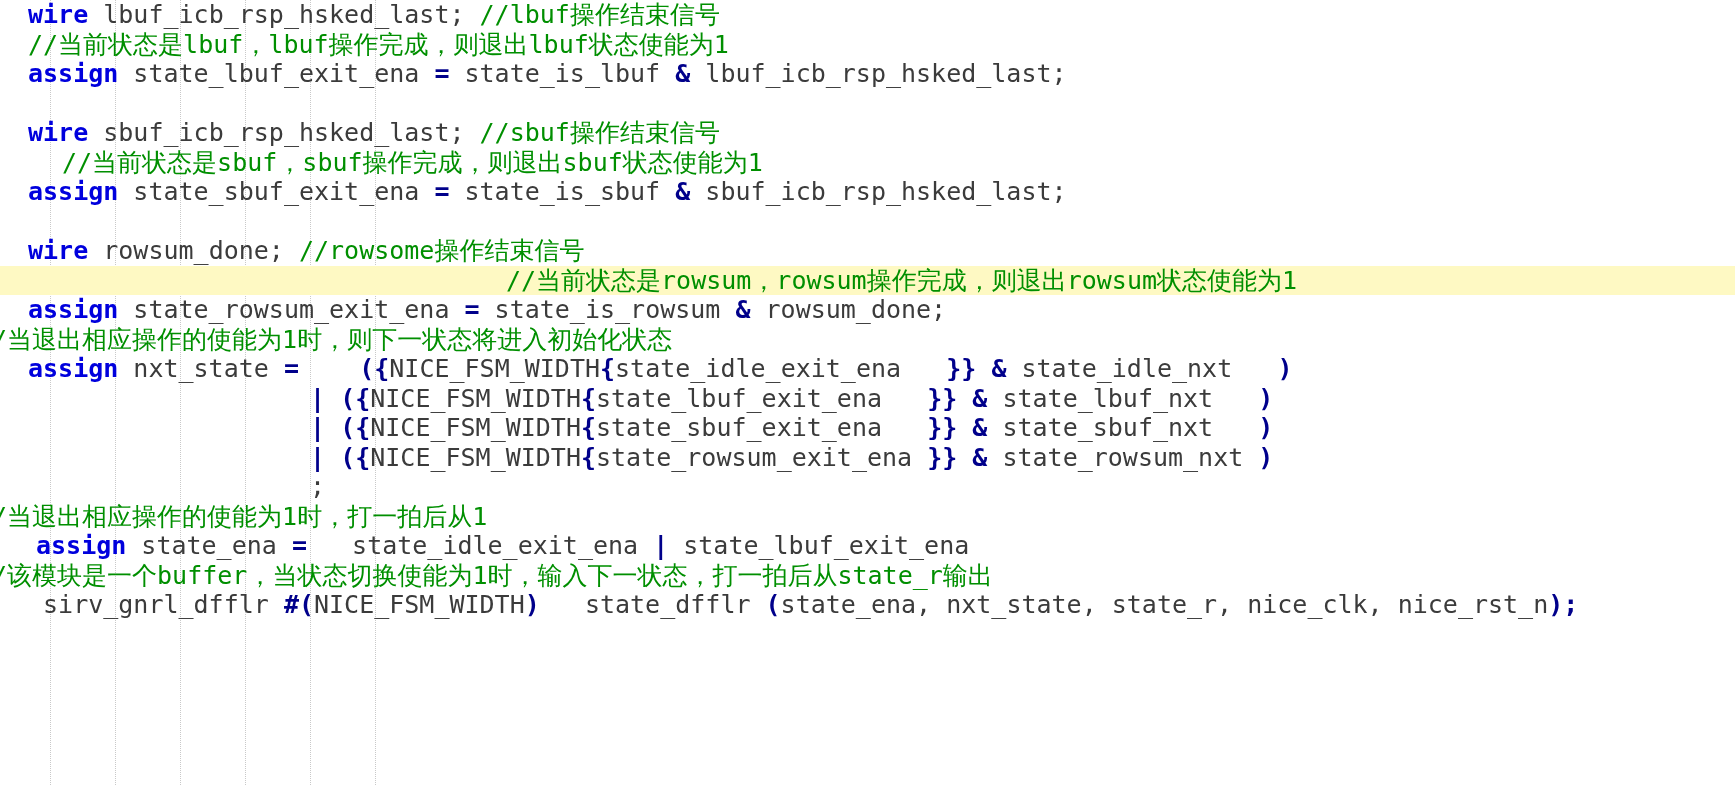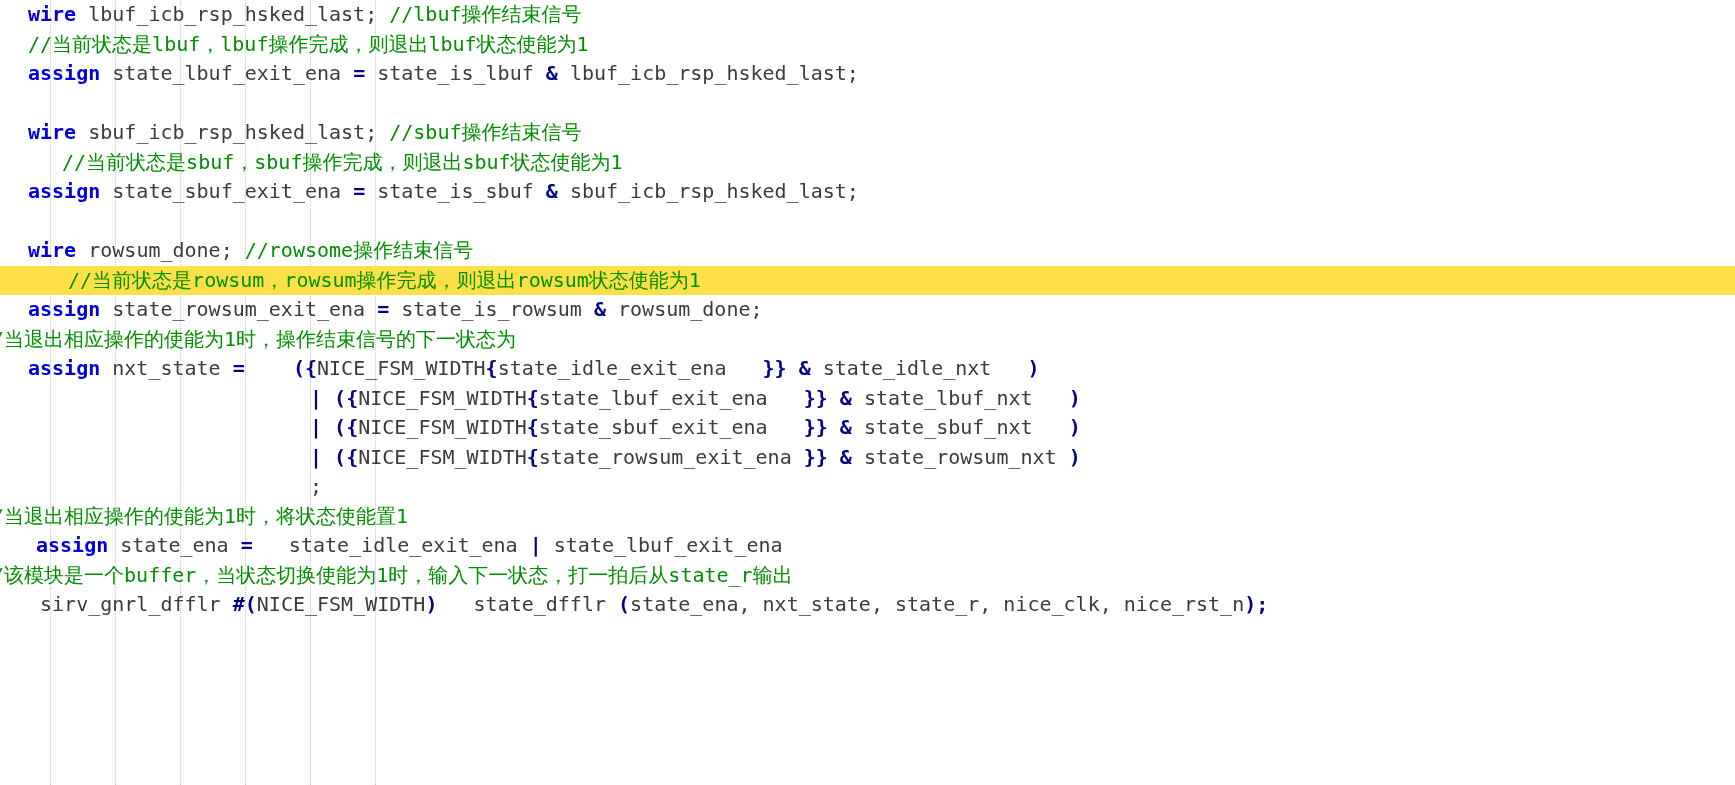--- a/index.html
+++ b/index.html
@@ -44,28 +44,29 @@
     top: 0;
     width: 1735px;
     z-index: 2;
   }
 
   .line {
     position: relative;
     height: 29.5px;
     line-height: 29.5px;
     white-space: pre;
-    font-size: 20px;
+    font-size: 25px;
     letter-spacing: 0px;
     color: #3b3b3b;
     font-family: "DejaVu Sans Mono", "Liberation Mono", monospace;
   }
 
   .line-hl {
-    background: #fde047;
+    background: #fef9c3;
+    text-align: center;
   }
 
   .kw       { color: #0000dd; font-weight: bold; }
   .op       { color: #00008b; font-weight: bold; }
   .cmt      { color: #008f00; }
   .id       { color: #3b3b3b; }
   .punct    { color: #00008b; font-weight: bold; }
 
   
   .cjk { font-family: "DejaVu Sans", "Liberation Sans", sans-serif; }
@@ -89,25 +90,25 @@
       <div class="line" style="height: 29.5px; line-height: 29.5px;"><span style="display: inline-block; width: 28px;"></span><span class="cmt">//</span><span class="cmt cjk">当前状态是</span><span class="cmt">lbuf</span><span class="cmt cjk">，</span><span class="cmt">lbuf</span><span class="cmt cjk">操作完成，则退出</span><span class="cmt">lbuf</span><span class="cmt cjk">状态使能为</span><span class="cmt">1</span></div>
       <div class="line" style="height: 29.5px; line-height: 29.5px;"><span style="display: inline-block; width: 28px;"></span><span class="kw">assign</span><span class="id"> state_lbuf_exit_ena </span><span class="op">=</span><span class="id"> state_is_lbuf </span><span class="op">&amp;</span><span class="id"> lbuf_icb_rsp_hsked_last;</span></div>
       <div class="line" style="height: 29.5px; line-height: 29.5px;"><span style="display: inline-block; width: 0px;"></span></div>
       <div class="line" style="height: 29.5px; line-height: 29.5px;"><span style="display: inline-block; width: 28px;"></span><span class="kw">wire</span><span class="id"> sbuf_icb_rsp_hsked_last; </span><span class="cmt">//sbuf</span><span class="cmt cjk">操作结束信号</span></div>
       <div class="line" style="height: 29.5px; line-height: 29.5px;"><span style="display: inline-block; width: 62px;"></span><span class="cmt">//</span><span class="cmt cjk">当前状态是</span><span class="cmt">sbuf</span><span class="cmt cjk">，</span><span class="cmt">sbuf</span><span class="cmt cjk">操作完成，则退出</span><span class="cmt">sbuf</span><span class="cmt cjk">状态使能为</span><span class="cmt">1</span></div>
       <div class="line" style="height: 29.5px; line-height: 29.5px;"><span style="display: inline-block; width: 28px;"></span><span class="kw">assign</span><span class="id"> state_sbuf_exit_ena </span><span class="op">=</span><span class="id"> state_is_sbuf </span><span class="op">&amp;</span><span class="id"> sbuf_icb_rsp_hsked_last;</span></div>
       <div class="line" style="height: 29.5px; line-height: 29.5px;"><span style="display: inline-block; width: 0px;"></span></div>
       <div class="line" style="height: 29.5px; line-height: 29.5px;"><span style="display: inline-block; width: 28px;"></span><span class="kw">wire</span><span class="id"> rowsum_done; </span><span class="cmt">//rowsome</span><span class="cmt cjk">操作结束信号</span></div>
       <div class="line line-hl" style="height: 29.5px; line-height: 29.5px;"><span style="display: inline-block; width: 68px;"></span><span class="cmt">//</span><span class="cmt cjk">当前状态是</span><span class="cmt">rowsum</span><span class="cmt cjk">，</span><span class="cmt">rowsum</span><span class="cmt cjk">操作完成，则退出</span><span class="cmt">rowsum</span><span class="cmt cjk">状态使能为</span><span class="cmt">1</span></div>
       <div class="line" style="height: 29.5px; line-height: 29.5px;"><span style="display: inline-block; width: 28px;"></span><span class="kw">assign</span><span class="id"> state_rowsum_exit_ena </span><span class="op">=</span><span class="id"> state_is_rowsum </span><span class="op">&amp;</span><span class="id"> rowsum_done;</span></div>
-      <div class="line" style="height: 29.5px; line-height: 29.5px; margin-left: -8px;"><span style="display: inline-block; width: 0px;"></span><span class="cmt">/</span><span class="cmt cjk">当退出相应操作的使能为</span><span class="cmt">1</span><span class="cmt cjk">时，操作结束信号的下一状态为</span></div>
+      <div class="line" style="height: 29.5px; line-height: 29.5px; margin-left: -8px;"><span style="display: inline-block; width: 0px;"></span><span class="cmt">/</span><span class="cmt cjk">当退出相应操作的使能为</span><span class="cmt">1</span><span class="cmt cjk">时，则下一状态将进入初始化状态</span></div>
       <div class="line" style="height: 29.5px; line-height: 29.5px;"><span style="display: inline-block; width: 28px;"></span><span class="kw">assign</span><span class="id"> nxt_state </span><span class="op">=</span><span class="id">    </span><span class="punct">({</span><span class="id">NICE_FSM_WIDTH</span><span class="punct">{</span><span class="id">state_idle_exit_ena   </span><span class="punct">}}</span><span class="id"> </span><span class="op">&amp;</span><span class="id"> state_idle_nxt   </span><span class="punct">)</span></div>
       <div class="line" style="height: 29.5px; line-height: 29.5px;"><span style="display: inline-block; width: 310px;"></span><span class="op">|</span><span class="id"> </span><span class="punct">({</span><span class="id">NICE_FSM_WIDTH</span><span class="punct">{</span><span class="id">state_lbuf_exit_ena   </span><span class="punct">}}</span><span class="id"> </span><span class="op">&amp;</span><span class="id"> state_lbuf_nxt   </span><span class="punct">)</span></div>
       <div class="line" style="height: 29.5px; line-height: 29.5px;"><span style="display: inline-block; width: 310px;"></span><span class="op">|</span><span class="id"> </span><span class="punct">({</span><span class="id">NICE_FSM_WIDTH</span><span class="punct">{</span><span class="id">state_sbuf_exit_ena   </span><span class="punct">}}</span><span class="id"> </span><span class="op">&amp;</span><span class="id"> state_sbuf_nxt   </span><span class="punct">)</span></div>
       <div class="line" style="height: 29.5px; line-height: 29.5px;"><span style="display: inline-block; width: 310px;"></span><span class="op">|</span><span class="id"> </span><span class="punct">({</span><span class="id">NICE_FSM_WIDTH</span><span class="punct">{</span><span class="id">state_rowsum_exit_ena </span><span class="punct">}}</span><span class="id"> </span><span class="op">&amp;</span><span class="id"> state_rowsum_nxt </span><span class="punct">)</span></div>
       <div class="line" style="height: 29.5px; line-height: 29.5px;"><span style="display: inline-block; width: 310px;"></span><span class="id">;</span></div>
-      <div class="line" style="height: 29.5px; line-height: 29.5px; margin-left: -8px;"><span style="display: inline-block; width: 0px;"></span><span class="cmt">/</span><span class="cmt cjk">当退出相应操作的使能为</span><span class="cmt">1</span><span class="cmt cjk">时，将状态使能置</span><span class="cmt">1</span></div>
+      <div class="line" style="height: 29.5px; line-height: 29.5px; margin-left: -8px;"><span style="display: inline-block; width: 0px;"></span><span class="cmt">/</span><span class="cmt cjk">当退出相应操作的使能为</span><span class="cmt">1</span><span class="cmt cjk">时，打一拍后从</span><span class="cmt">1</span></div>
       <div class="line" style="height: 29.5px; line-height: 29.5px; margin-left: 8px;"><span style="display: inline-block; width: 28px;"></span><span class="kw">assign</span><span class="id"> state_ena </span><span class="op">=</span><span class="id">   state_idle_exit_ena </span><span class="op">|</span><span class="id"> state_lbuf_exit_ena</span></div>
       <div class="line" style="height: 29.5px; line-height: 29.5px; margin-left: -8px;"><span style="display: inline-block; width: 0px;"></span><span class="cmt">/</span><span class="cmt cjk">该模块是一个</span><span class="cmt">buffer</span><span class="cmt cjk">，当状态切换使能为</span><span class="cmt">1</span><span class="cmt cjk">时，输入下一状态，打一拍后从</span><span class="cmt">state_r</span><span class="cmt cjk">输出</span></div>
       <div class="line" style="height: 29.5px; line-height: 29.5px;"><span style="display: inline-block; width: 28px;"></span><span class="id"> sirv_gnrl_dfflr </span><span class="punct">#(</span><span class="id">NICE_FSM_WIDTH</span><span class="punct">)</span><span class="id">   state_dfflr </span><span class="punct">(</span><span class="id">state_ena, nxt_state, state_r, nice_clk, nice_rst_n</span><span class="punct">);</span></div>
     </div>
 
 </div>
 
 </body></html>

